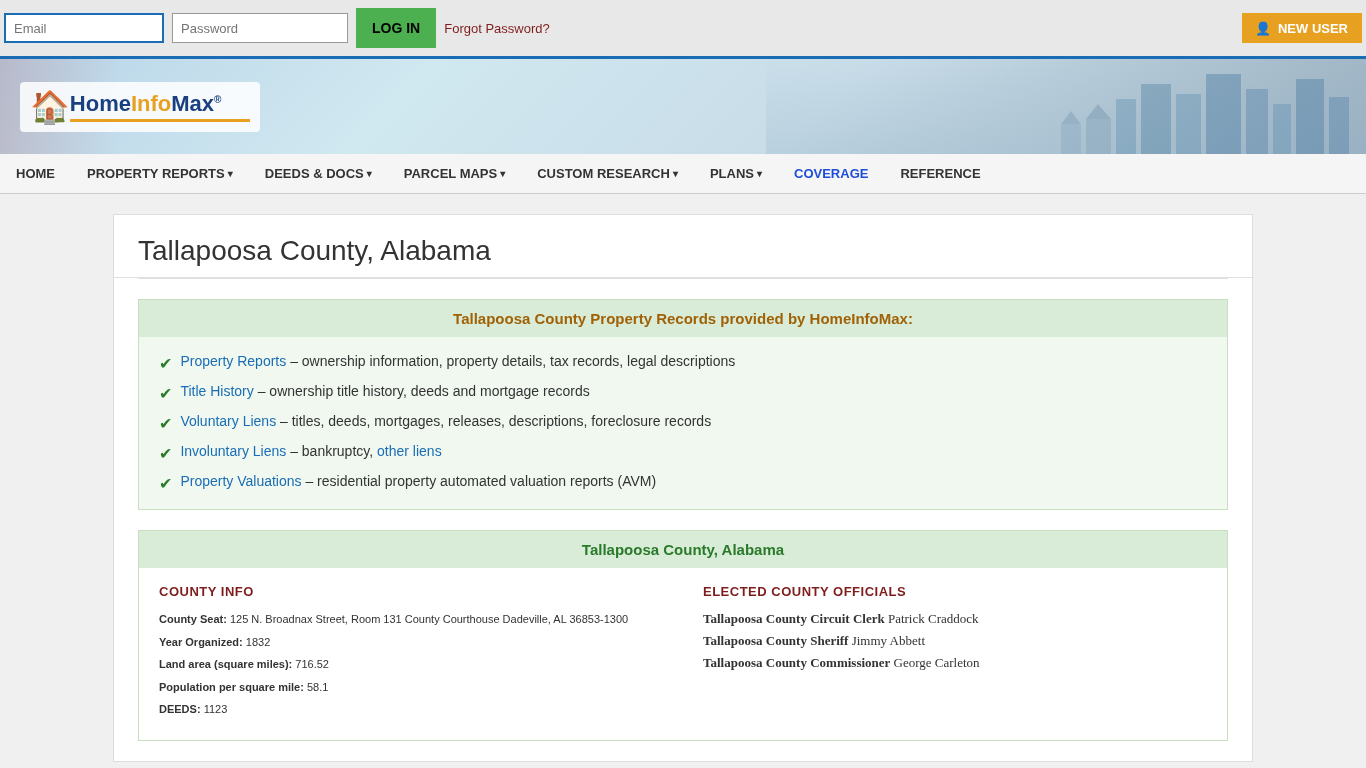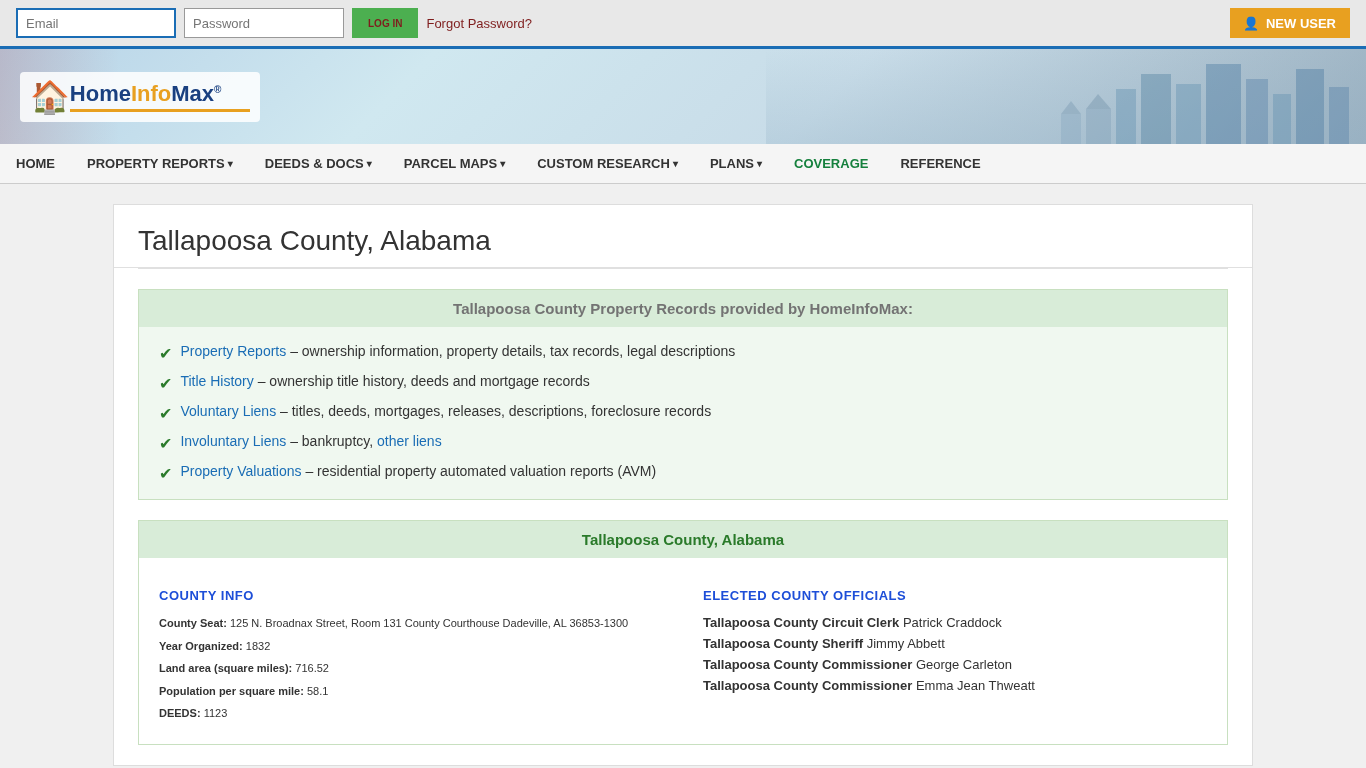--- a/index.html
+++ b/index.html
@@ -2,47 +2,47 @@
 <html><head>
   <meta charset="utf-8">
   <style>
     * { box-sizing: border-box; margin: 0; padding: 0; }
     body { font-family: Arial, sans-serif; font-size: 14px; background: #f0f0f0; }
 
     
     .login-bar {
       background: #e8e8e8;
       border-bottom: 3px solid #1a6db5;
-      padding: 8px 16px;
+      padding: 8px 4px;
       display: flex;
       align-items: center;
       gap: 8px;
     }
     .login-bar input {
       height: 30px;
       padding: 4px 8px;
       border: 1px solid #999;
       font-size: 13px;
     }
     .login-bar input[type="text"] {
       border: 2px solid #1a6db5;
       width: 160px;
     }
     .login-bar input[type="password"] {
-      width: 160px;
+      width: 176px;
     }
     .login-btn {
       background: #4caf50;
-      color: #7f1d1d;
+      color: #000000;
       border: none;
       padding: 6px 16px;
-      font-size: 10px;
+      font-size: 14px;
       font-weight: bold;
       cursor: pointer;
-      height: 30px;
+      height: 40px;
     }
     .forgot-link {
       color: #7f1d1d;
       text-decoration: none;
       font-size: 13px;
     }
     .new-user-btn {
       margin-left: auto;
       background: #e8a020;
       color: white;
@@ -101,21 +101,21 @@
       color: #333;
       font-size: 13px;
       font-weight: bold;
       padding: 12px 16px;
       display: flex;
       align-items: center;
       gap: 3px;
       white-space: nowrap;
       cursor: pointer;
     }
-    nav a.active { color: #15803d; }
+    nav a.active { color: #1d4ed8; }
     nav a .chevron { font-size: 10px; }
 
     
     .main-wrapper {
       max-width: 1140px;
       margin: 20px auto;
       background: white;
       border: 1px solid #ddd;
     }
     .page-title {
@@ -135,21 +135,21 @@
     
     .info-box {
       margin: 20px 24px;
       border: 1px solid #c8e0c0;
       background: #f0f8f0;
     }
     .info-box-header {
       background: #d8ecd8;
       padding: 10px 16px;
       text-align: center;
-      color: #737373;
+      color: #a16207;
       font-size: 15px;
       font-weight: bold;
     }
     .info-box-content {
       padding: 16px 20px;
     }
     .info-item {
       display: flex;
       align-items: flex-start;
       margin-bottom: 10px;
@@ -195,39 +195,39 @@
       display: flex;
       gap: 40px;
       background: white;
     }
     .county-col {
       flex: 1;
     }
     .col-header {
       font-size: 13px;
       font-weight: bold;
-      color: #1d4ed8;
+      color: #7f1d1d;
       letter-spacing: 0.5px;
       margin-bottom: 12px;
       text-transform: uppercase;
-      margin-top: 14px;
     }
     .info-row {
       margin-bottom: 6px;
       font-size: 11px;
       color: #333;
       line-height: 1.5;
     }
     .info-label {
       font-weight: bold;
     }
     .official-row {
       margin-bottom: 6px;
       font-size: 13px;
       color: #333;
+      font-family: Liberation Serif, serif;
     }
     .official-title {
       font-weight: bold;
     }
   </style>
 </head>
 <body>
 
 <div class="login-bar">
   <input type="text" placeholder="Email" style="">
@@ -404,22 +404,17 @@
         <div class="official-row">
           <span class="official-title">Tallapoosa County Sheriff</span>
           <span>  </span>
           <span>Jimmy Abbett</span>
         </div>
         <div class="official-row">
           <span class="official-title">Tallapoosa County Commissioner</span>
           <span>  </span>
           <span>George Carleton</span>
         </div>
-        <div class="official-row">
-          <span class="official-title">Tallapoosa County Commissioner</span>
-          <span>  </span>
-          <span>Emma Jean Thweatt</span>
-        </div>
       </div>
 
     </div>
   </div>
 </div>
 
 </body></html>

